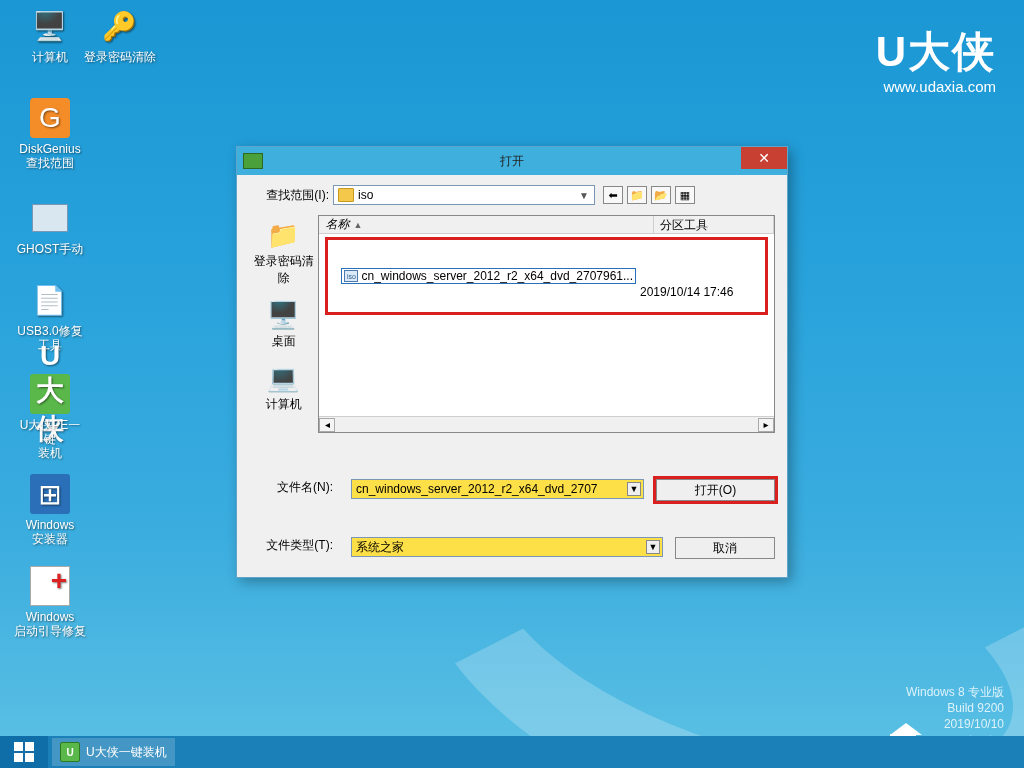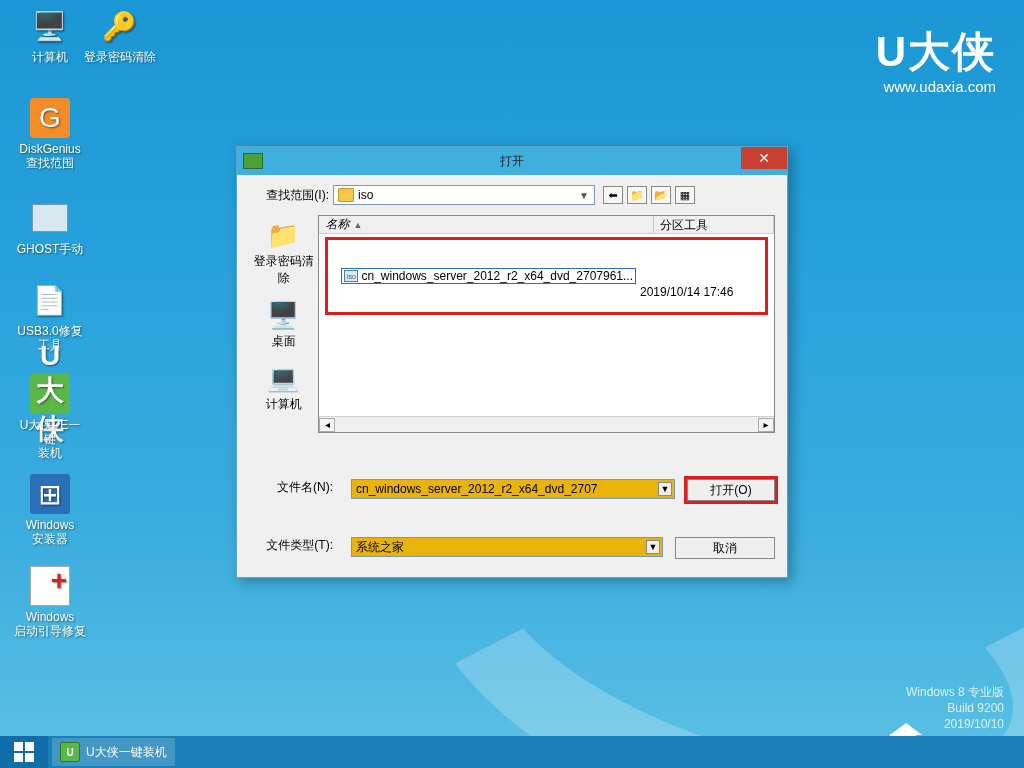--- a/index.html
+++ b/index.html
@@ -63,21 +63,21 @@
 .fp-row-inner .fname { flex: 1; display:flex; align-items:center; gap:3px; padding:0 2px; border:1px solid #2a6fb7;}
 .fp-row-inner .fname .iso-ico{width:14px;height:12px;background:#dce9f7;border:1px solid #4a7ab0;font-size:7px;color:#2a5a90;display:flex;align-items:center;justify-content:center;}
 .fp-row-inner .fdate { width: 116px; padding-left: 4px; margin-top: 32px; }
 .fp-scroll { height: 16px; background: #f0f0f0; border-top: 1px solid #cfcfcf; display:flex; align-items:center;}
 .fp-scroll .sarrow{width:16px;height:14px;border:1px solid #aaa;background:#f4f4f4;text-align:center;line-height:12px;font-size:10px;cursor:pointer;}
 .fp-scroll .strack{flex:1;}
 
 .bottom-rows { margin-top: 10px; }
 .brow { display: flex; margin-bottom: 6px; gap: 12px; margin-top: 36px; }
 .brow .blbl { width: 90px; text-align: right; padding-right:6px; }
-.brow .binput { flex: 1; height: 20px; border: 1px solid #7a98b6; background: #eab308; display: flex; align-items: center; padding: 0 4px; font-size: 12px; position:relative;}
+.brow .binput { flex: 1; height: 20px; border: 1px solid #7a98b6; background: #fde047; display: flex; align-items: center; padding: 0 4px; font-size: 12px; position:relative;}
 .brow .binput .dd-arrow{position:absolute;right:2px;width:14px;height:14px;border:1px solid #888;background:#efefef;display:flex;align-items:center;justify-content:center;font-size:9px;cursor:pointer;}
 .btns { width: 96px; display: flex; flex-direction: column; gap: 6px; }
 .bbtn { height: 22px; border: 1px solid #888; background: #efefef; display: flex; align-items: center; justify-content: center; font-size: 12px; cursor: pointer; }
 .bbtn.hl-border { position: relative; }
 .bbtn.hl-border::after { content:""; position:absolute; inset:-4px; border:3px solid #d9201e; pointer-events:none;}
 .ico-key{color:#f6c83f;}
 .ico-dg{background:#f48c28;color:#fff;border-radius:4px;}
 .ico-drive{background:#d9e8f0;border:1px solid #7a98b6;width:36px;height:28px;}
 .ico-uprod{background:#5ab74a;color:#fff;border-radius:3px;font-weight:bold;}
 .ico-win{background:#2a6fb7;color:#fff;border-radius:3px;}
@@ -214,21 +214,21 @@
       </div>
     </div>
 
     <div class="bottom-rows">
       <div class="brow">
         <div class="blbl">文件名(N):</div>
         <div class="binput">
           <span>cn_windows_server_2012_r2_x64_dvd_2707</span>
           <div class="dd-arrow">▼</div>
         </div>
-        <div class="btns" style="width:88px">
+        <div class="btns" style="width:119px">
           <div class="bbtn hl-border">
               <span>打开(O)</span>
             </div>
         </div>
       </div>
       <div class="brow">
         <div class="blbl">文件类型(T):</div>
         <div class="binput">
           <span>系统之家</span>
           <div class="dd-arrow">▼</div>

